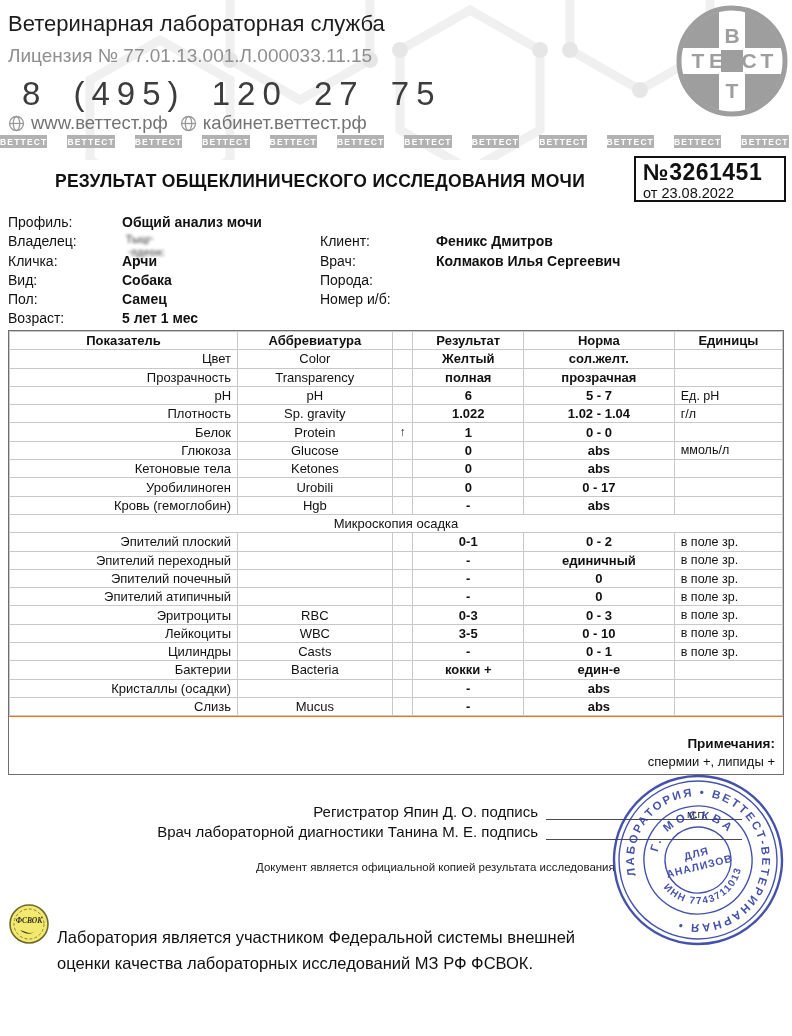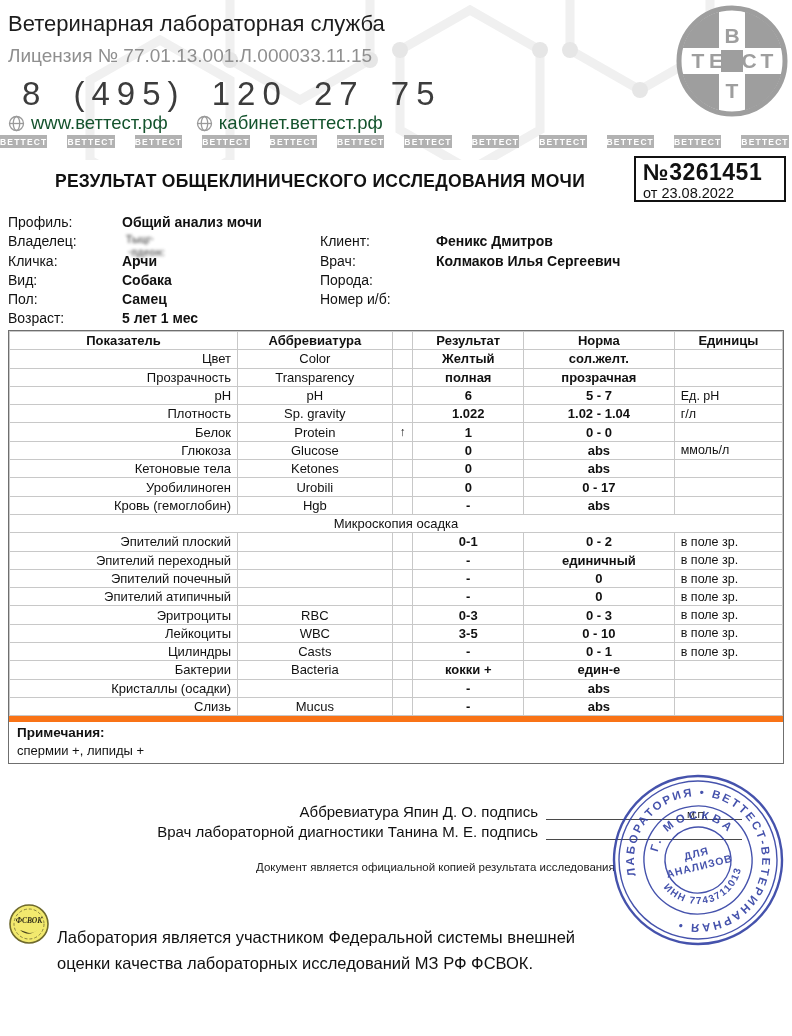--- a/index.html
+++ b/index.html
@@ -8,22 +8,22 @@
   .page { position:absolute; left:0; top:0; width:792px; height:1036px; overflow:hidden; background:#fff; }
 
   
   .hexbg { position:absolute; left:0; top:0; width:792px; height:160px; z-index:0; }
 
   
   .company { position:absolute; left:8px; top:11px; font-size:22px; color:#1c1c1c; z-index:2; }
   .license { position:absolute; left:8px; top:45px; font-size:19px; color:#8f8f8f; z-index:2; }
   .phone   { position:absolute; left:22px; top:75px; font-size:33px; color:#3c3c3c;
              letter-spacing:7px; word-spacing:10px; z-index:2; }
-  .sites   { position:absolute; left:8px; top:112px; display:flex; gap:28px; align-items:center;
-             font-size:18.5px; color:#14532d; z-index:2; }
+  .sites   { position:absolute; left:8px; top:112px; display:flex; gap:12px; align-items:center;
+             font-size:18.5px; color:#737373; z-index:2; }
   .site    { display:flex; align-items:center; gap:6px; }
   .logo    { position:absolute; left:676px; top:2px; z-index:2; }
 
   .strip   { position:absolute; left:0; top:135px; width:792px; height:13px; display:flex; gap:20px; z-index:2; }
   .stripbadge { flex:1; background:#b2b2b2; color:#fff; font-size:8.5px; font-weight:bold;
              letter-spacing:1.2px; display:flex; align-items:center; justify-content:center; }
 
   
   .doctitle { position:absolute; left:0; top:171px; width:640px; text-align:center;
              font-size:17.5px; font-weight:bold; letter-spacing:.3px; z-index:2; }
@@ -50,21 +50,21 @@
   td { border:1px solid #c8c8c8; height:18.3px; font-size:13px; padding:0 6px;
        overflow:hidden; white-space:nowrap; }
   tr.hdr td { font-weight:bold; text-align:center; }
   td.cname { text-align:right; padding-left:12px; }
   td.cabbr { text-align:center; }
   td.cflag { text-align:center; padding:0; font-size:12px; }
   td.cres  { text-align:center; font-weight:bold; }
   td.cnorm { text-align:center; font-weight:bold; }
   td.cunit { text-align:left; font-size:12.5px; }
   tr.sect td { font-weight:normal; text-align:center; font-size:13px; }
-  .notes { border-top:6px solid #f97316; padding:3px 8px 5px; }
+  .notes { border-top:1px solid #f97316; padding:19px 8px 5px;text-align:right; }
   .notes .nt { font-weight:bold; font-size:13.5px; }
   .notes .nv { font-size:13px; margin-top:3px; }
 
   
   .sigrow { position:absolute; right:50px; width:720px; display:flex; justify-content:flex-end;
             align-items:flex-end; font-size:15px; z-index:2; }
   .sigrow1 { top:803px; }
   .sigrow2 { top:823px; }
   .sigline { width:196px; border-bottom:1.5px solid #4a4a4a; height:16px; margin-left:8px; }
   .mp { position:absolute; left:687px; top:809px; font-size:9.5px; color:#111; z-index:2; }
@@ -382,21 +382,21 @@
           </tr>
     </tbody>
       </table>
     <div class="notes">
       <div class="nt">Примечания:</div>
       <div class="nv">спермии +, липиды +</div>
     </div>
   </div>
 
   <div class="sigrow sigrow1">
-    <span>Аббревиатура Япин Д. О. подпись</span>
+    <span>Регистратор Япин Д. О. подпись</span>
     <span class="sigline"></span>
   </div>
   <div class="sigrow sigrow2">
     <span>Врач лабораторной диагностики Танина М. Е. подпись</span>
     <span class="sigline"></span>
   </div>
   <div class="mp">М.П.</div>
   <div class="copynote">Документ является официальной копией результата исследования</div>
 
   <svg class="stamp" viewBox="0 0 176 176">

